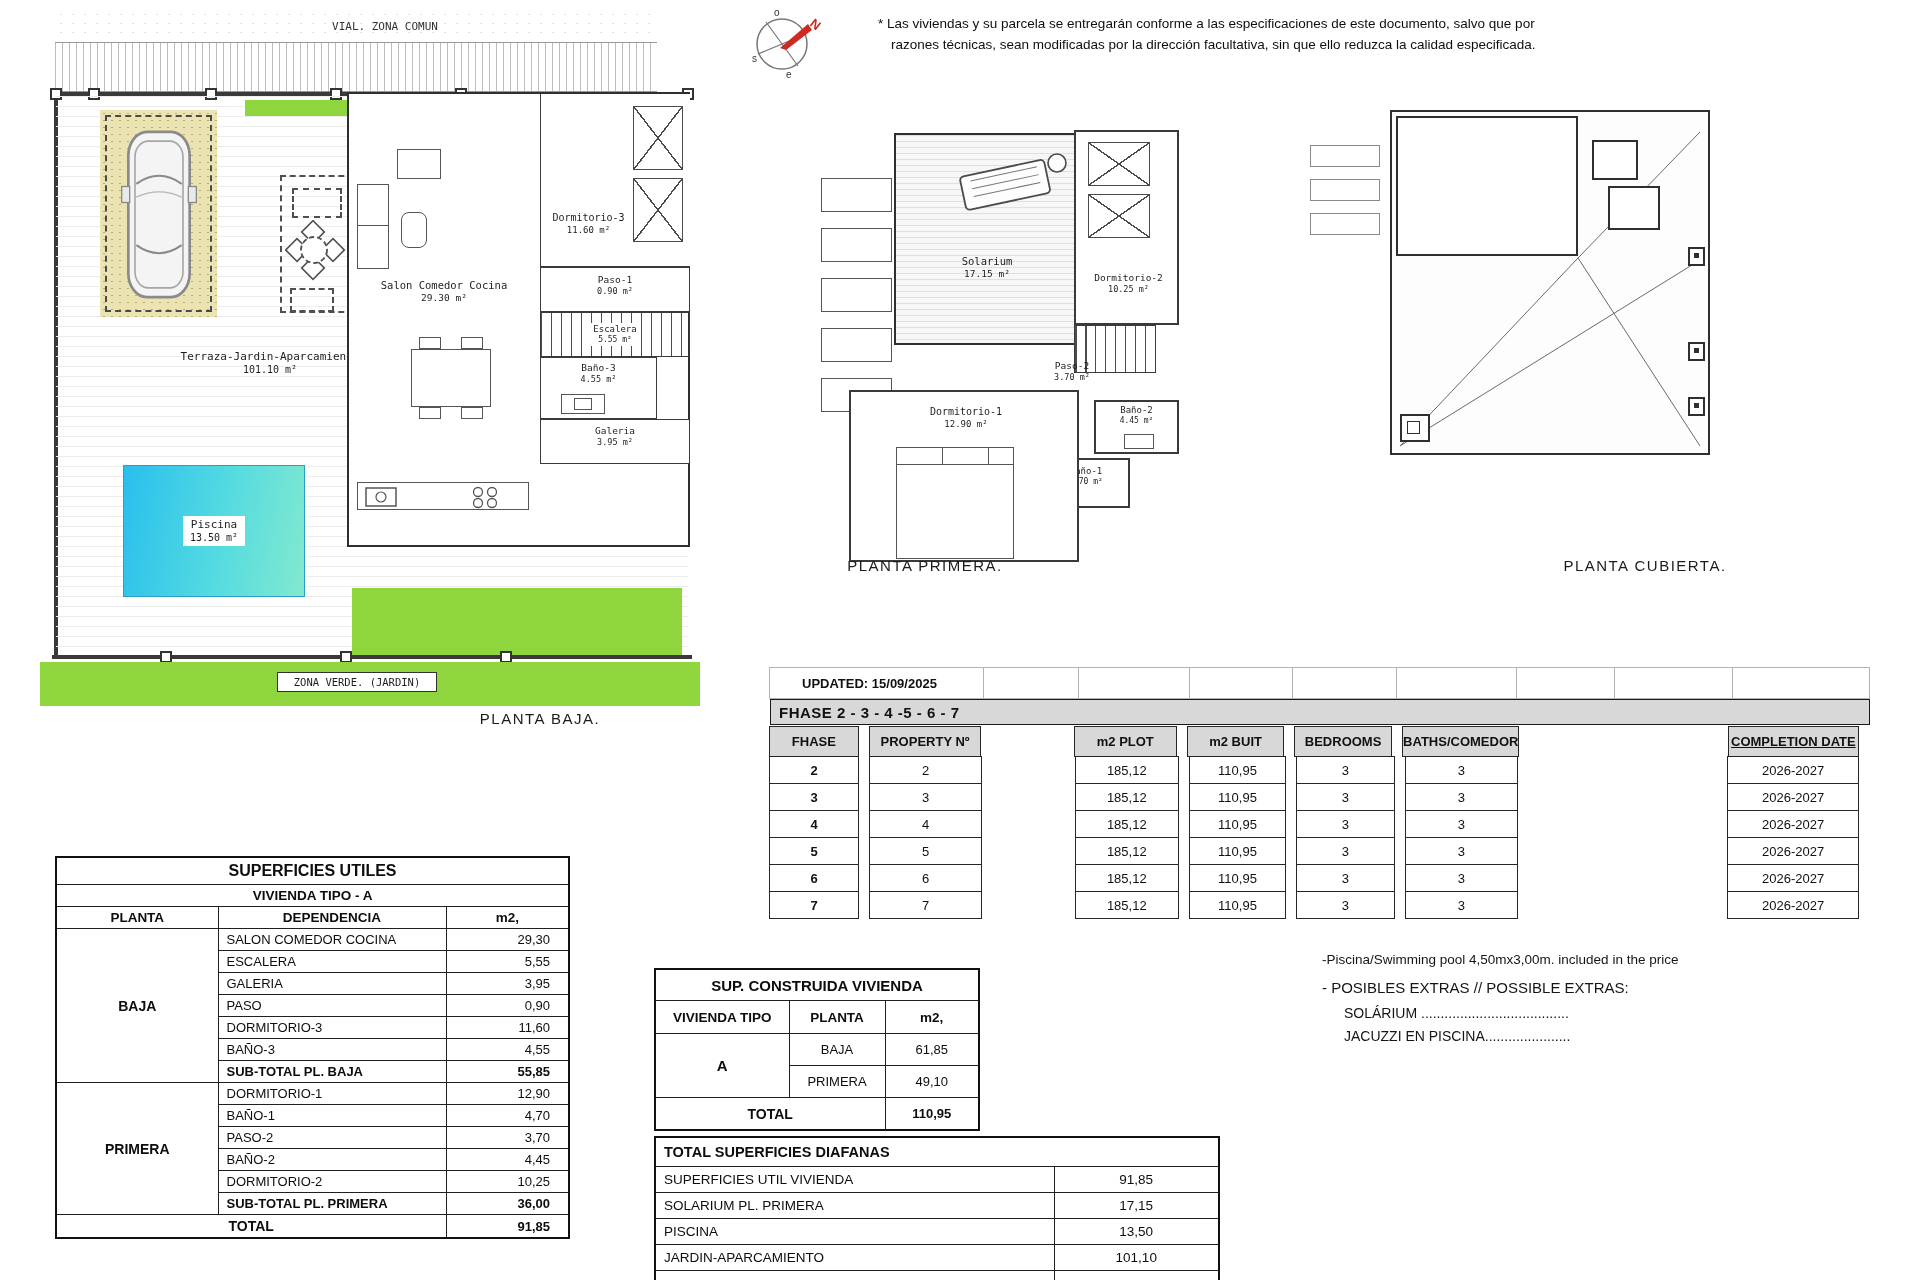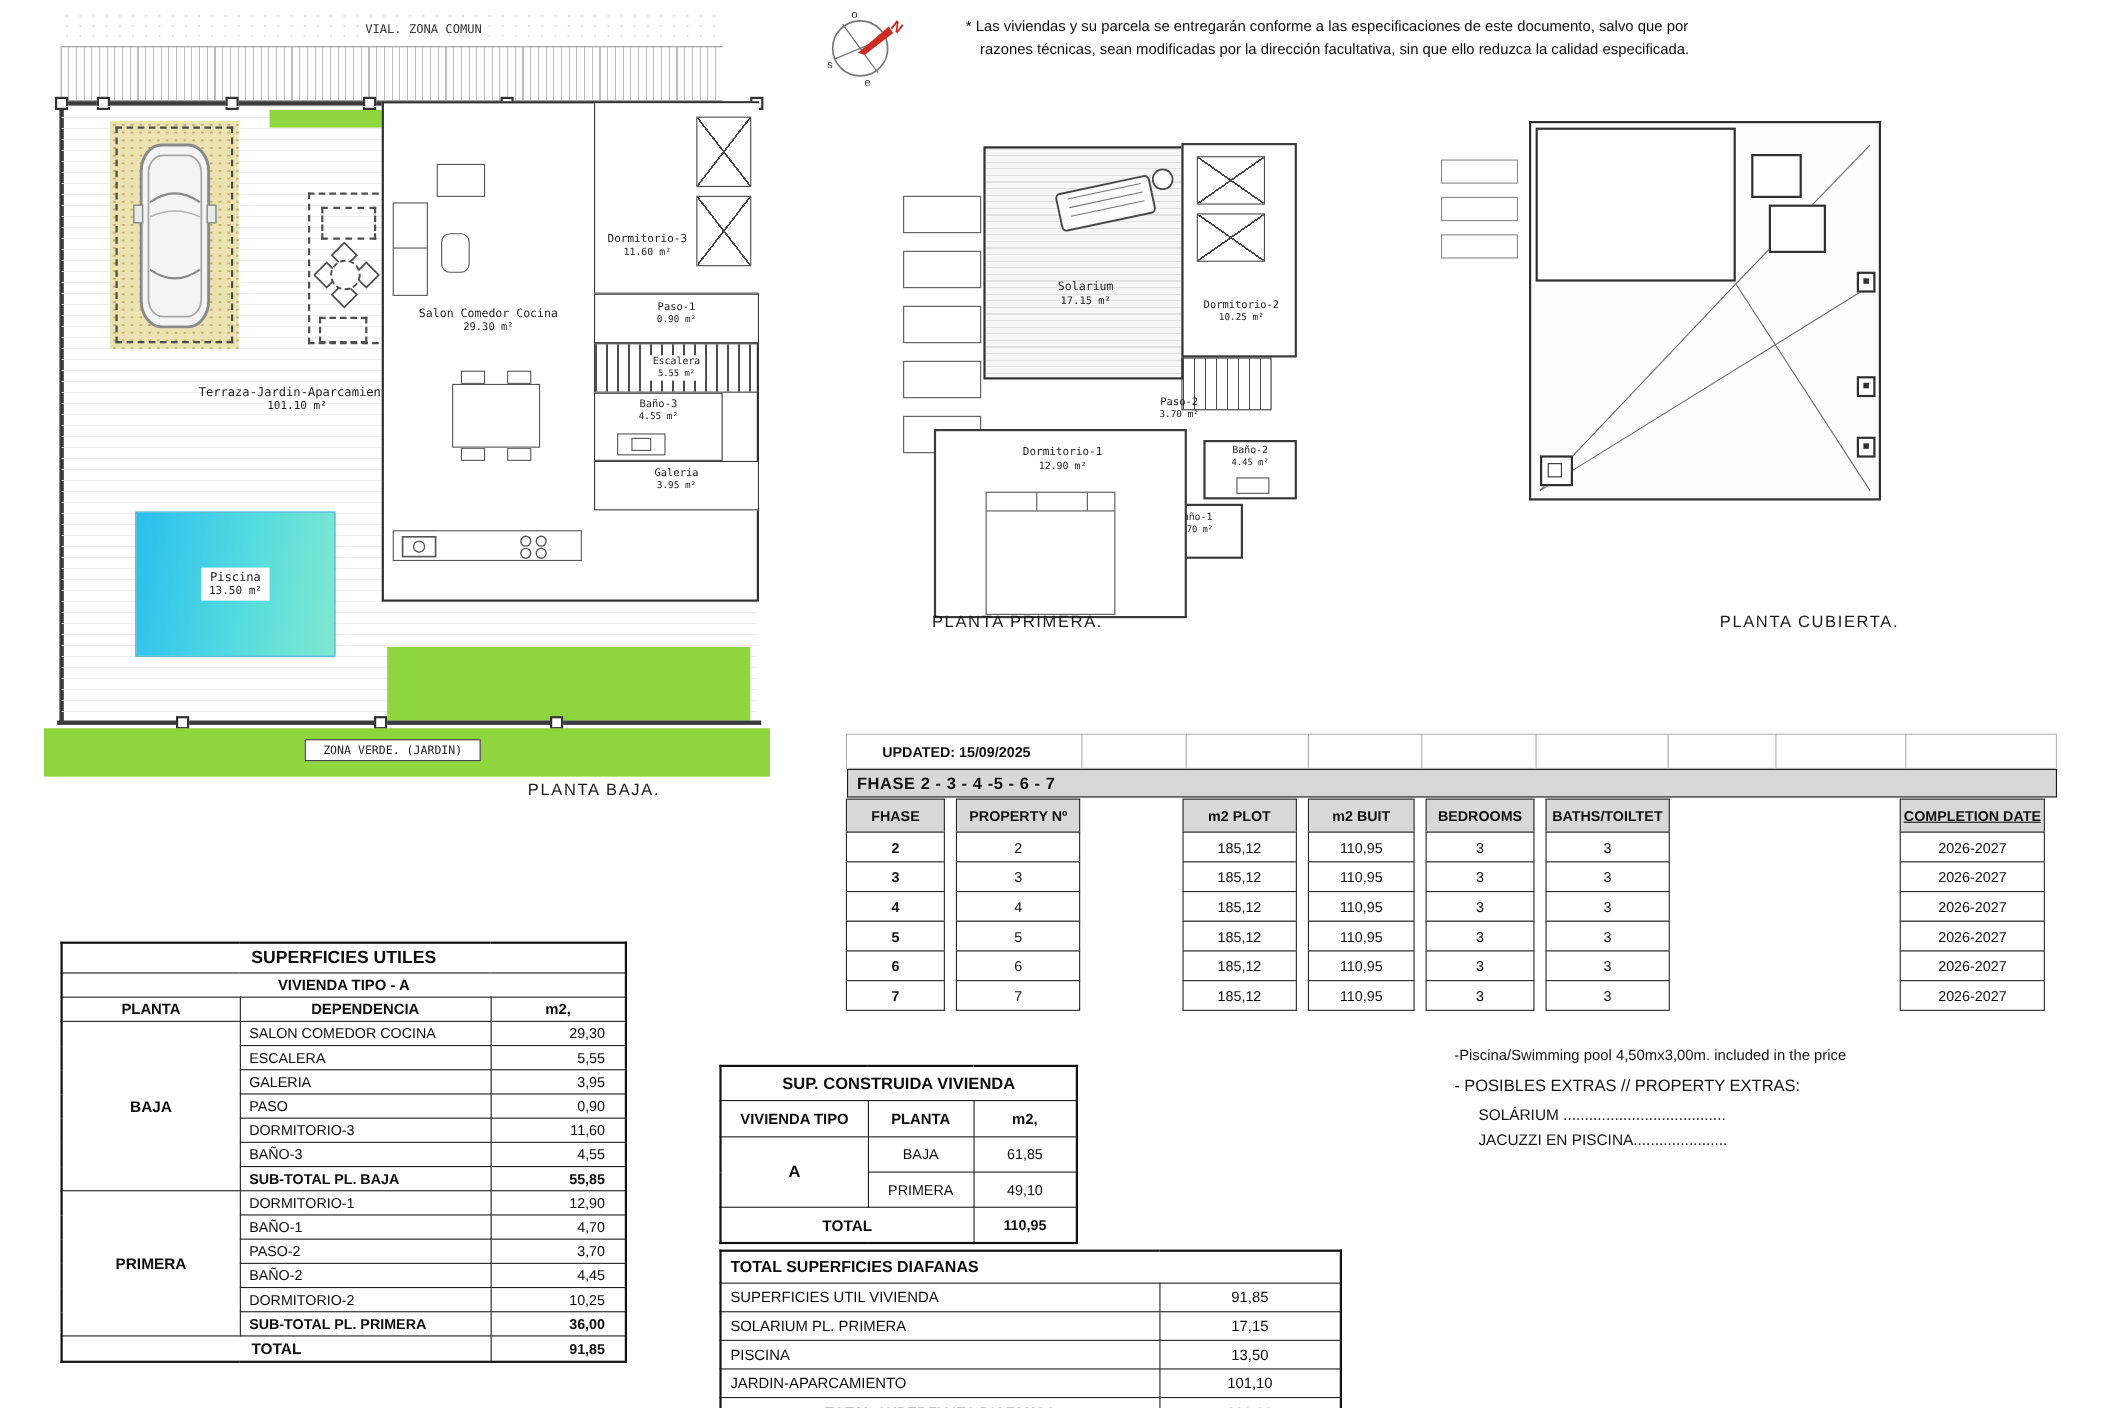--- a/index.html
+++ b/index.html
@@ -315,21 +315,21 @@
     <span style="font-weight:bold;font-size:15px;padding-left:8px;letter-spacing:.5px;">FHASE  2 - 3 - 4 -5 - 6 - 7</span>
   </div>
 
   <div class="prow" style="height:30px;margin-top:2px;">
     <div class="pc pch" style="width:95px;">FHASE</div>
     <div class="pc pch" style="width:120px;">PROPERTY Nº</div>
     <div class="pgap" style="width:90px;"></div>
     <div class="pc pch" style="width:110px;">m2 PLOT</div>
     <div class="pc pch" style="width:103px;">m2 BUIT</div>
     <div class="pc pch" style="width:104px;">BEDROOMS</div>
-    <div class="pc pch" style="width:120px;">BATHS/TOILTET</div>
+    <div class="pc pch" style="width:120px;">BATHS/COMEDOR</div>
     <div class="pgap" style="width:216px;"></div>
     <div class="pc pch" style="width:140px;text-decoration:underline;">COMPLETION DATE</div>
   </div>
 
   <div class="prow" style="height:27px;">
     <div class="pc" style="width:95px;font-weight:bold;">2</div>
     <div class="pc" style="width:120px;">2</div>
     <div class="pgap" style="width:90px;"></div>
     <div class="pc" style="width:110px;">185,12</div>
     <div class="pc" style="width:103px;">110,95</div>
@@ -532,16 +532,16 @@
       </tr>
   <tr>
         <td class="b ctr" style="height:26px;font-size:13.5px;">TOTAL SUPERFICIES DIAFANAS</td>
         <td class="b ctr" style="font-size:13.5px;">223,60</td>
       </tr>
 </tbody>
   </table>
 
 <div class="abs" style="left:1322px;top:952px;width:520px;">
   <div class="note">-Piscina/Swimming pool 4,50mx3,00m. included in the price</div>
-  <div class="note" style="margin-top:12px;font-size:15px;">- POSIBLES EXTRAS // PROPERTY EXTRAS:</div>
+  <div class="note" style="margin-top:12px;font-size:15px;">- POSIBLES EXTRAS // POSSIBLE EXTRAS:</div>
   <div class="note" style="margin-top:9px;padding-left:22px;font-size:14px;">SOLÁRIUM ......................................</div>
   <div class="note" style="margin-top:7px;padding-left:22px;font-size:14px;">JACUZZI EN PISCINA......................</div>
 </div>
 
 </body></html>

